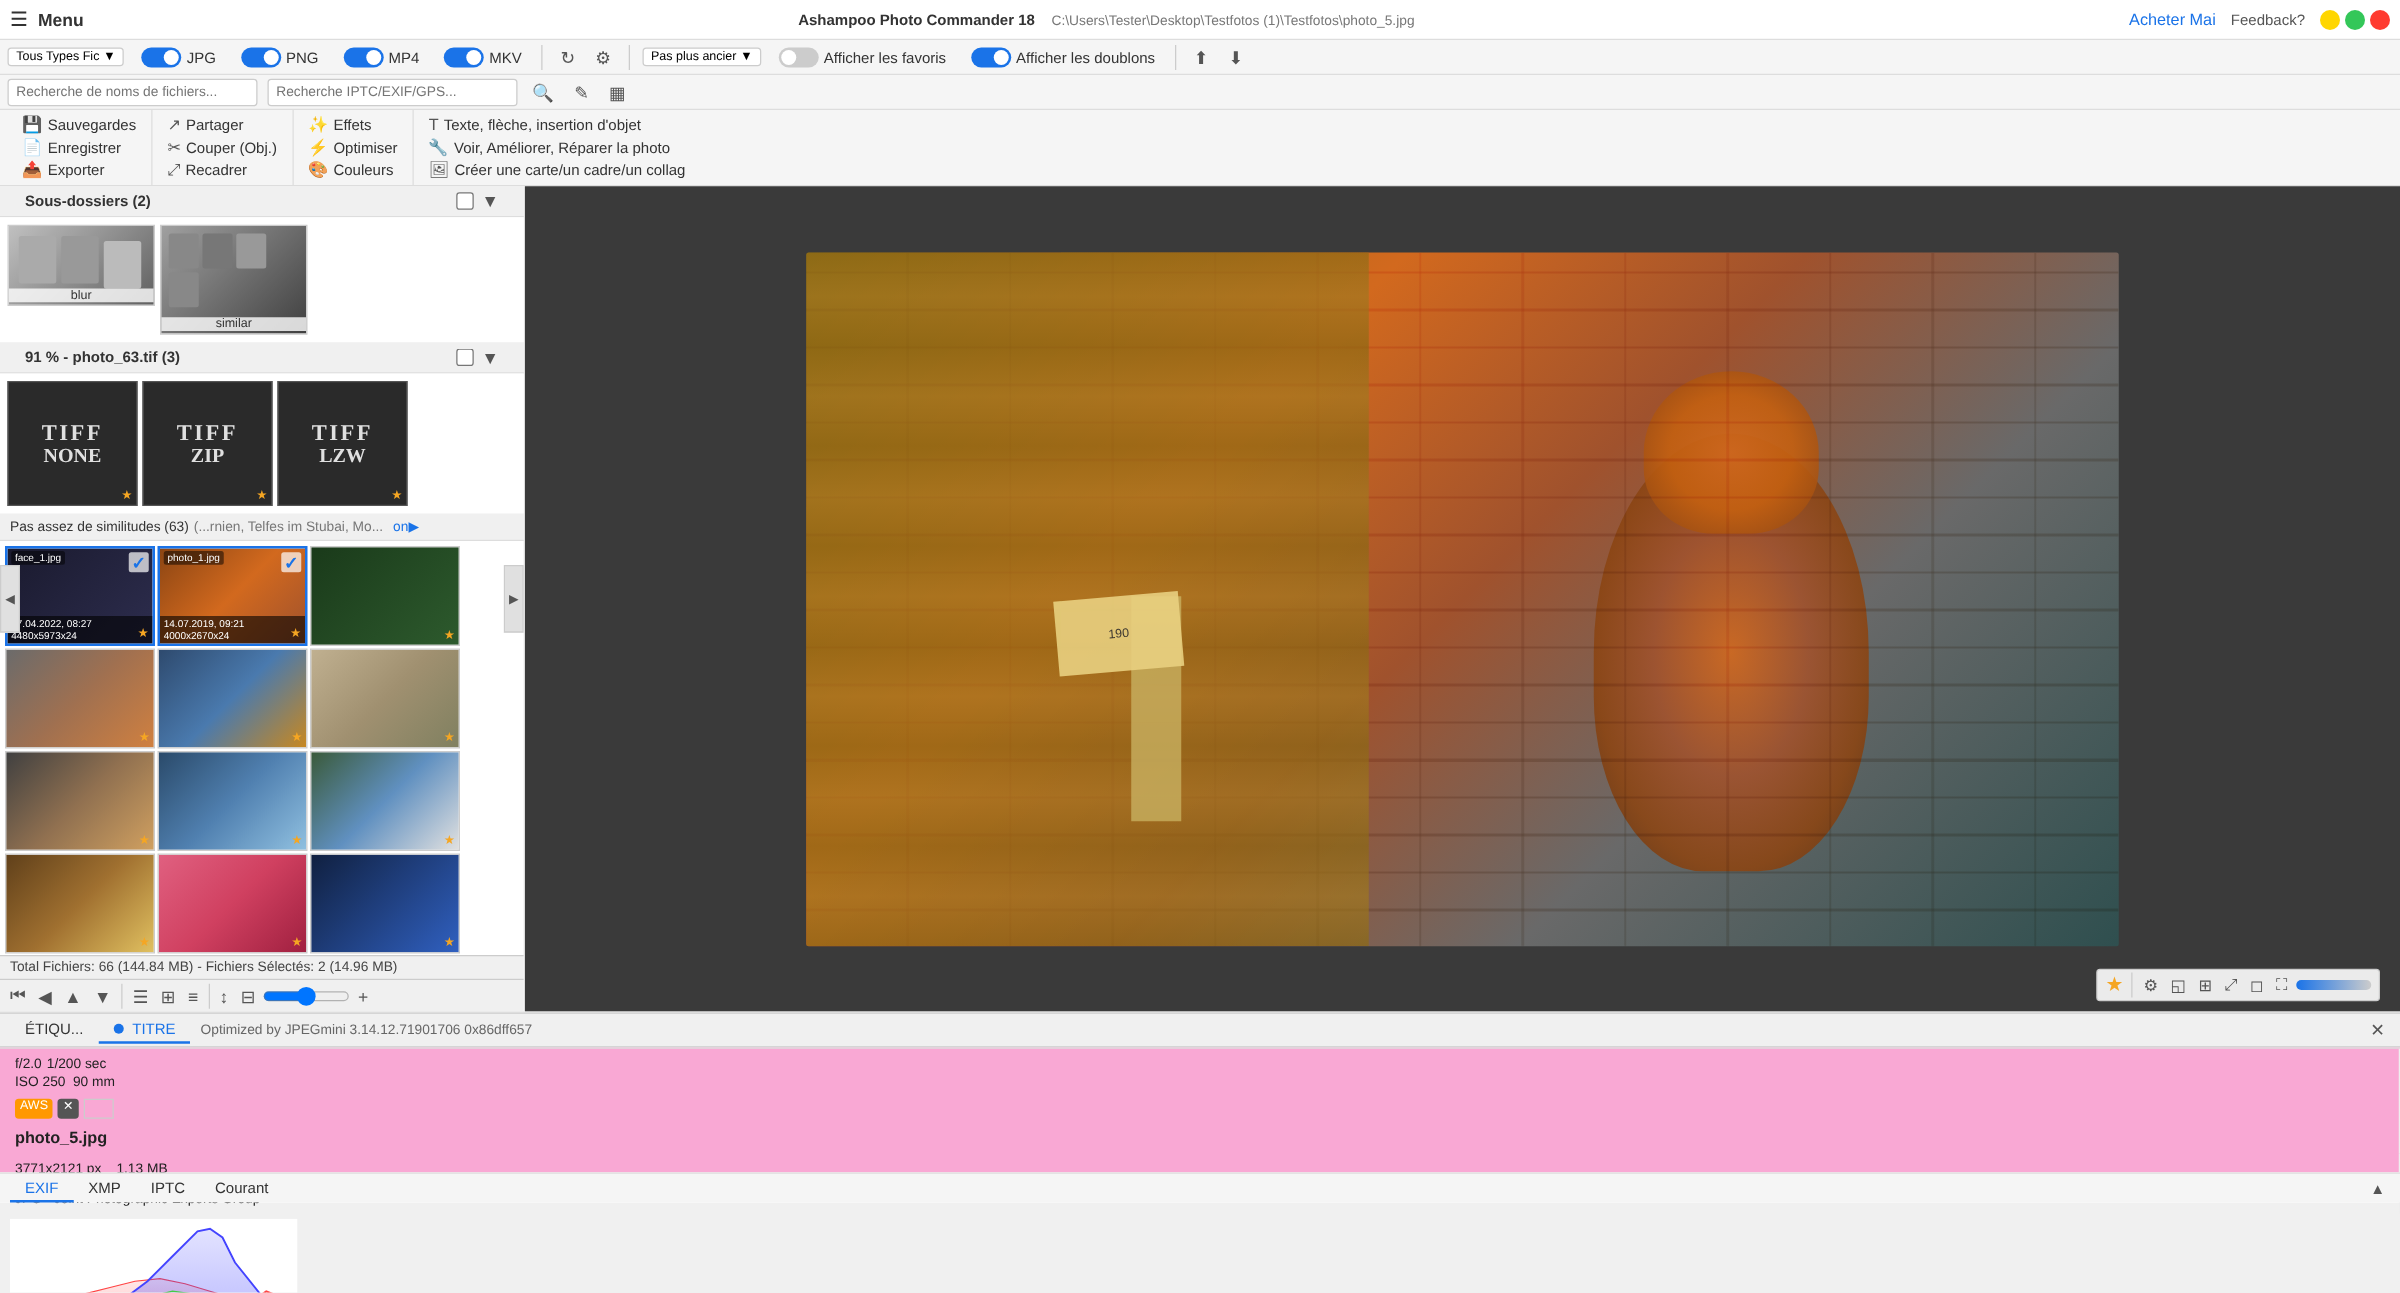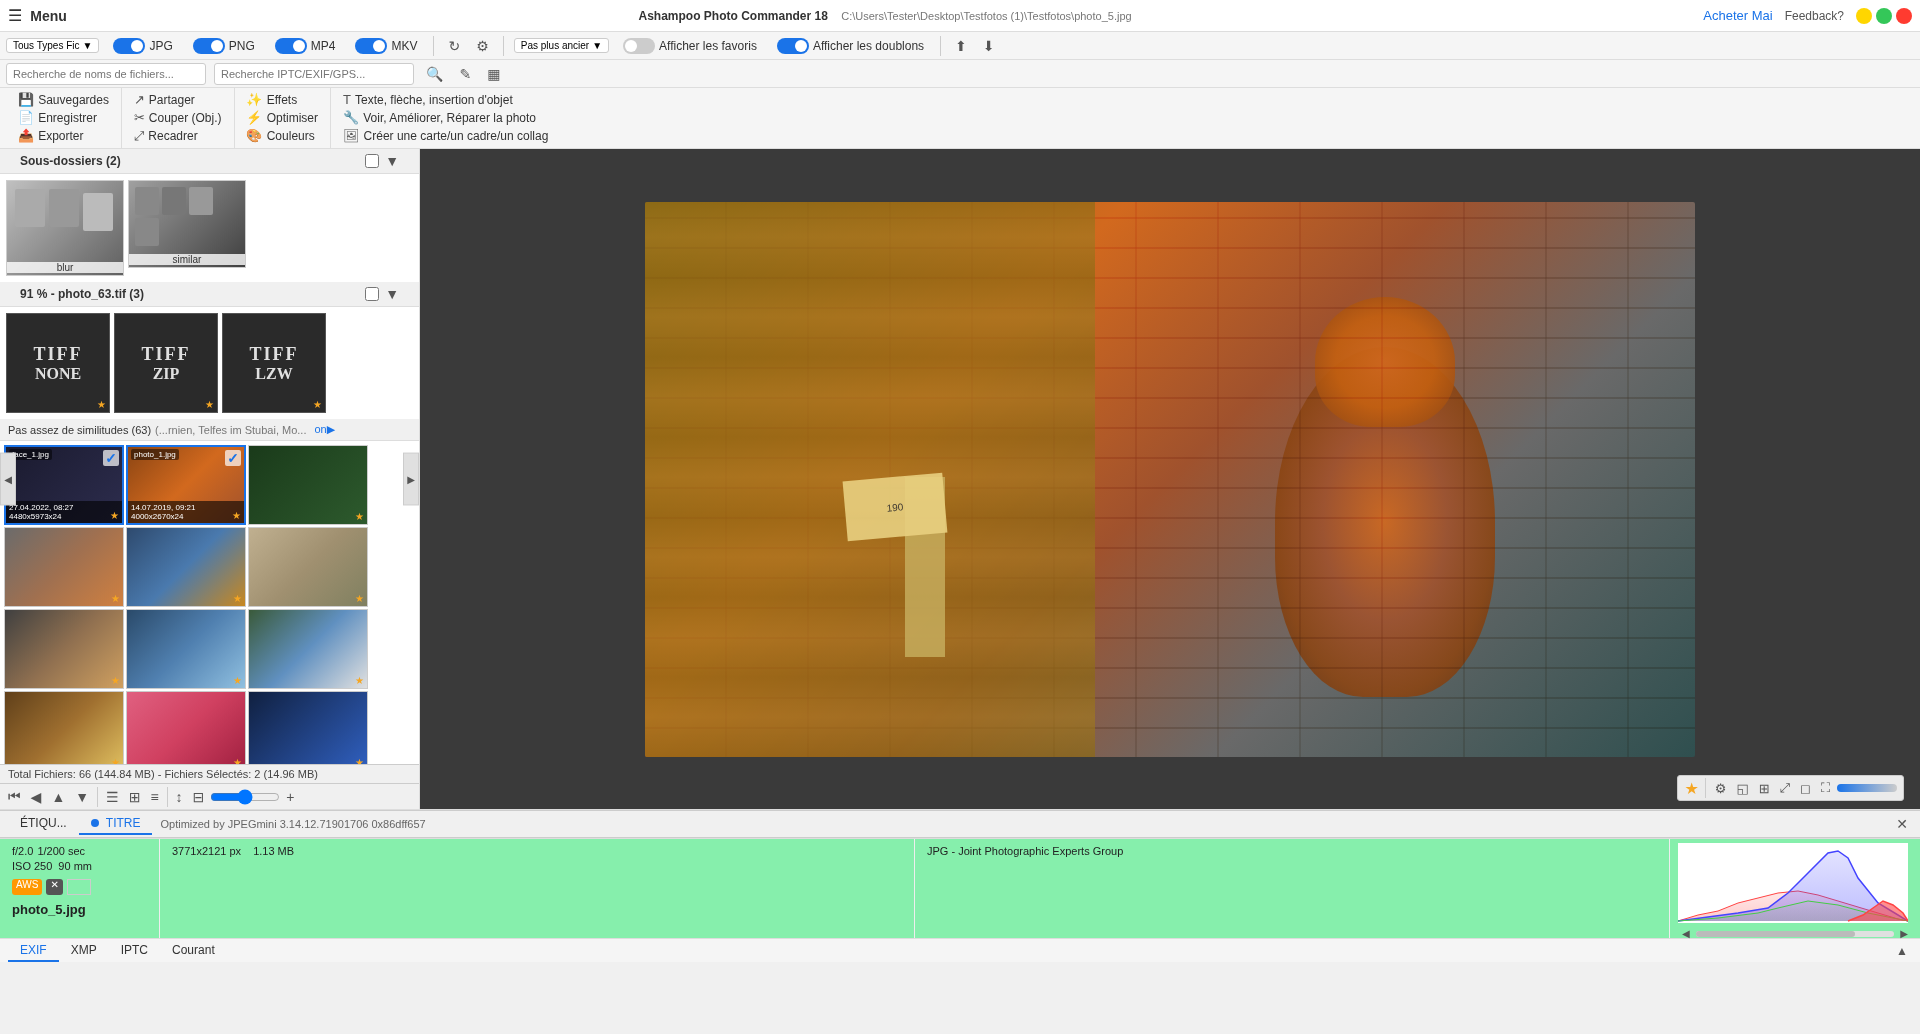--- a/index.html
+++ b/index.html
@@ -153,22 +153,22 @@
     }
     .tab-item {
       padding: 3px 12px; cursor: pointer; font-size: 12px; color: #333;
       border-bottom: 2px solid transparent;
     }
     .tab-item.active { border-bottom: 2px solid #1a73e8; color: #1a73e8; }
     .tab-dot { width: 8px; height: 8px; background: #1a73e8; border-radius: 50%; display: inline-block; margin-right: 4px; }
 
     
     #info-row {
-      display: flex; align-items: stretch; background: #86efac;
-      border-top: 1px solid #ddd; height: 100px;
+      display: flex; align-items: stretch; background: #f9a8d4;
+      border-top: 1px solid #ddd; height: 100px; flex-direction: column;
     }
     #info-left {
       padding: 6px 12px; display: flex; flex-direction: column; gap: 3px;
       border-right: 1px solid #eee; min-width: 160px;
     }
     #info-middle {
       padding: 6px 12px; display: flex; flex-direction: column; gap: 3px;
       border-right: 1px solid #eee; flex: 1;
     }
     #info-right {
@@ -379,21 +379,21 @@
     <div class="scroll-container">
 
       <div class="section-header">
         <span>Sous-dossiers  (2)</span>
         <div class="section-header-right">
           <input type="checkbox" class="section-checkbox" style="">
           <span class="section-arrow">▼</span>
         </div>
       </div>
       <div class="thumb-grid">
-        <div class="thumb-item bg-subfolder1" style="width:118px; height:96px;text-decoration:underline;">
+        <div class="thumb-item bg-subfolder1" style="width:118px; height:65px;text-decoration:underline;">
 
           <div style="display:flex; gap:4px; padding:8px; flex-wrap:wrap;">
             <div style="width:30px;height:38px;background:#aaa;border-radius:2px;"></div>
             <div style="width:30px;height:38px;background:#999;border-radius:2px;"></div>
             <div style="width:30px;height:38px;background:#bbb;border-radius:2px; margin-top:4px;"></div>
           </div>
           <div class="thumb-label">blur</div>
         </div>
         <div class="thumb-item bg-subfolder2" style="width:118px; height:88px;">
           <div style="display:flex; gap:3px; padding:6px; flex-wrap:wrap;">

